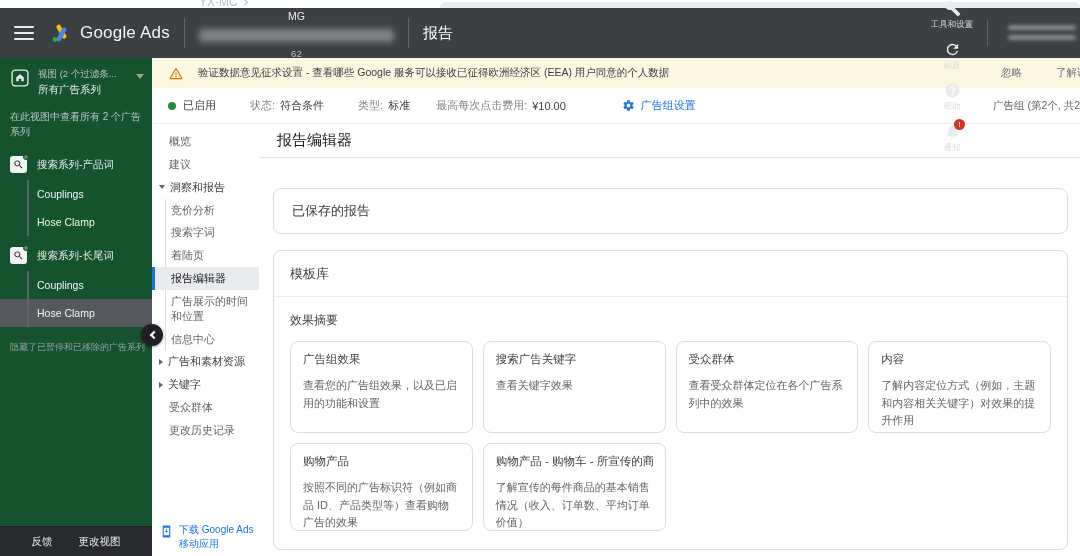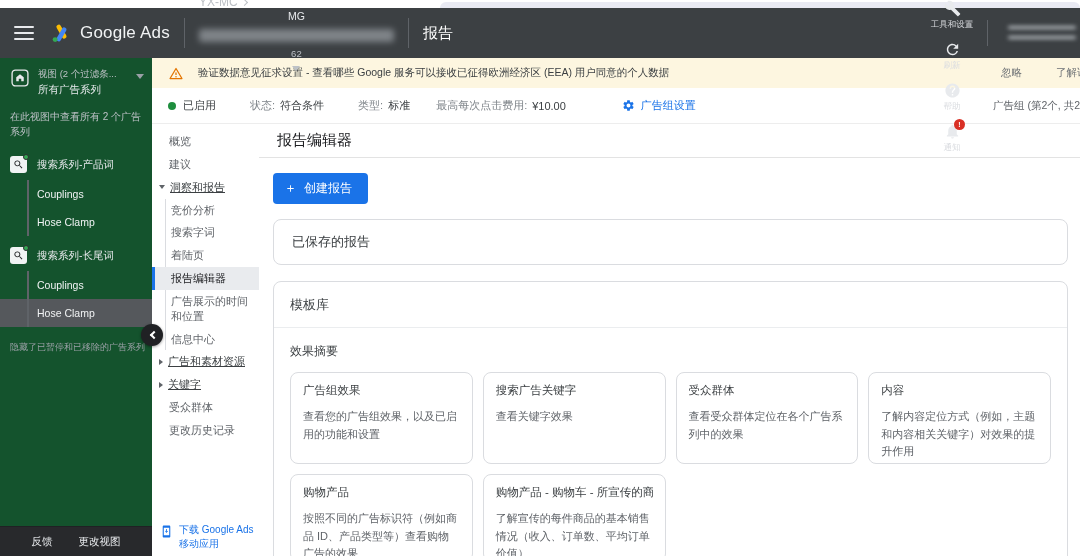--- a/index.html
+++ b/index.html
@@ -84,21 +84,21 @@
   .sb-label { color:#80868b; margin-left:34px; }
   .sb-value { color:#3c4043; margin-left:5px; }
   .adgroup-settings { margin-left:56px; display:flex; align-items:center; gap:6px; color:#1a73e8; cursor:pointer; white-space:nowrap; }
   .pager { margin-left:auto; color:#5f6368; font-size:10.5px; white-space:nowrap; padding-right:0; }
 
   .content-row { flex:1; display:flex; min-height:0; position:relative; }
 
   
   .subnav { width:107px; flex:none; background:#fff; padding-top:6px; position:relative; }
   .nav-item { position:relative; font-size:11px; color:#5f6368; padding:4px 4px 4px 17px; cursor:pointer; line-height:1.35; }
-  .nav-item.parent { color:#3c4043; display:flex; align-items:center; gap:5px; padding-left:7px;text-decoration:underline; }
+  .nav-item.parent { color:#3c4043; display:flex; align-items:center; gap:5px; padding-left:7px; }
   .nav-item.child { padding-left:19px; }
   .nav-item.child::before { content:""; position:absolute; left:13px; top:0; bottom:0; width:1px; background:#dadce0; }
   .nav-item.selected { background:#e9ebee; color:#202124; }
   .nav-item.selected::before { display:none; }
   .nav-item.selected::after { content:""; position:absolute; left:0; top:0; bottom:0; width:3px; background:#1a73e8; }
   .caret-down-s { width:0; height:0; border-left:3.5px solid transparent; border-right:3.5px solid transparent; border-top:4.5px solid #5f6368; flex:none; }
   .caret-right-s { width:0; height:0; border-top:3.5px solid transparent; border-bottom:3.5px solid transparent; border-left:4.5px solid #5f6368; flex:none; }
   .download-app { position:absolute; left:8px; bottom:6px; display:flex; gap:6px; align-items:flex-start; cursor:pointer; }
   .download-app .da-text { font-size:10px; color:#1a73e8; line-height:1.35; width:78px; }
 
@@ -337,26 +337,20 @@
             </svg>
             <span class="da-text">下载 Google Ads 移动应用</span>
           </div>
         </div>
 
         <div class="main">
           <div class="main-header">
             <span class="main-title">报告编辑器</span>
           </div>
           <div class="main-body">
-            <button class="create-btn">
-              <svg width="11" height="11" viewBox="0 0 24 24">
-                  <path d="M11 5h2v6h6v2h-6v6h-2v-6H5v-2h6z" fill="#fff"></path>
-                </svg>
-              <span>创建报告</span>
-            </button>
 
             <div class="card saved-card">
               <div class="card-title">已保存的报告</div>
             </div>
 
             <div class="card template-card">
               <div class="card-title">模板库</div>
               <div class="tpl-divider"></div>
               <div class="section-title">效果摘要</div>
 

